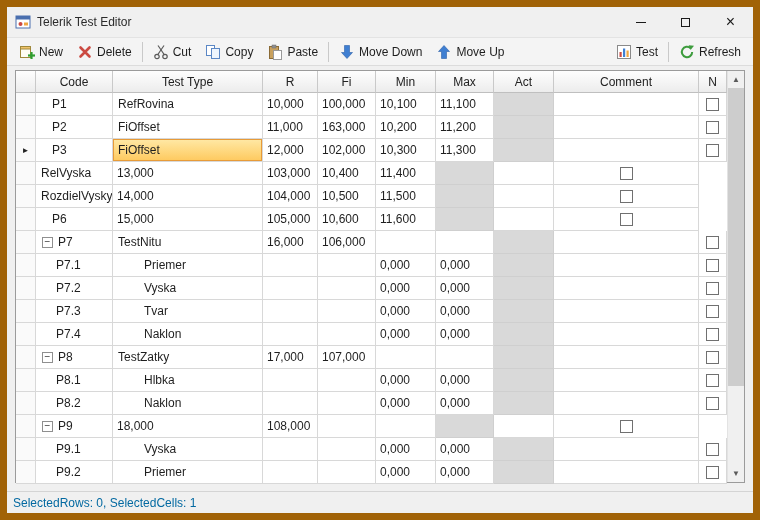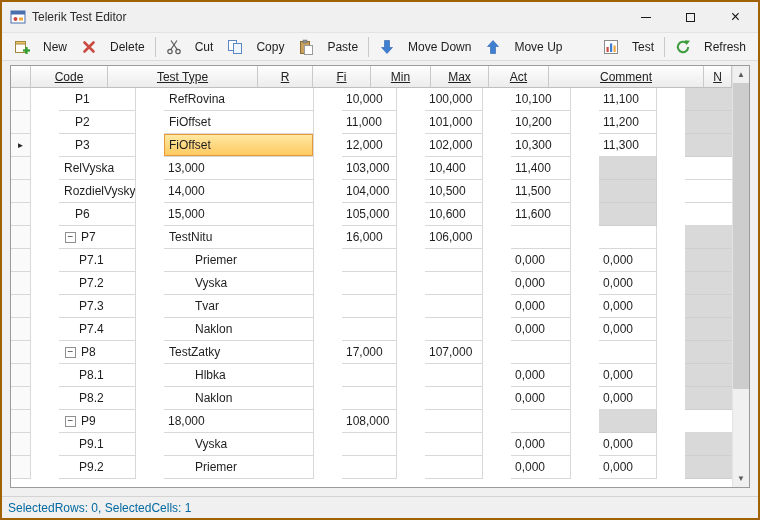--- a/index.html
+++ b/index.html
@@ -5,21 +5,21 @@
   * { box-sizing: border-box; }
   html, body { margin: 0; padding: 0; }
   body {
     width: 760px; height: 520px;
     font-family: "Liberation Sans", sans-serif;
     font-size: 12px; color: #1e1e1e; background: #e8e8e8;
     overflow: hidden;
   }
   .window {
     width: 760px; height: 520px;
-    border: 2px solid #a16207; background: #f0f0f0;
+    border: 7px solid #a16207; background: #f0f0f0;
     display: flex; flex-direction: column;
   }
 
   
   .titlebar { height: 30px; flex-shrink: 0; display: flex; align-items: center; padding-left: 8px; background: #f0f0f0; }
   .app-icon { width: 16px; height: 16px; margin-right: 6px; flex-shrink: 0; display: flex; }
   .app-icon svg { width: 16px; height: 16px; }
   .title-text { flex: 1; font-size: 12px; color: #2b2b2b; white-space: nowrap; overflow: hidden; }
   .caption-buttons { display: flex; align-self: stretch; }
   .cap-btn { width: 45px; display: flex; align-items: center; justify-content: center; color: #1a1a1a; }
@@ -27,45 +27,45 @@
   .max-glyph { width: 9px; height: 9px; border: 1px solid #1a1a1a; display: block; }
   .close-glyph { font-size: 16px; line-height: 1; }
 
   
   .toolbar {
     height: 29px; flex-shrink: 0; display: flex; align-items: center;
     background: #f4f4f4; border-top: 1px solid #e3e3e3; border-bottom: 1px solid #dcdcdc;
     padding: 0 5px;
   }
   .tbtn {
-    display: flex; align-items: center; gap: 13px; height: 24px; padding: 0 6px;
+    display: flex; align-items: center; gap: 4px; height: 24px; padding: 0 6px;
     background: transparent; border: 1px solid transparent; font: inherit; color: #1e1e1e;
   }
   .ticon { width: 16px; height: 16px; display: flex; flex-shrink: 0; }
   .ticon svg { width: 16px; height: 16px; }
   .tsep { width: 1px; height: 20px; background: #c9c9c9; margin: 0 3px; flex-shrink: 0; }
   .toolbar-right { margin-left: auto; display: flex; align-items: center; }
 
   
   .content { flex: 1; display: flex; padding: 4px 8px 8px; min-height: 0; }
   .grid-box { flex: 1; border: 1px solid #9b9b9b; background: #fff; display: flex; min-width: 0; }
   .grid-main { flex: 1; display: flex; flex-direction: column; min-width: 0; }
   .grid-header, .grid-row {
     display: grid;
     grid-template-columns: 20px 77px 150px 55px 58px 60px 58px 60px 1fr 28px;
   }
   .grid-header { height: 22px; flex-shrink: 0; }
   .hcell {
     border-right: 1px solid #c9c9c9; border-bottom: 1px solid #bfbfbf;
     background: linear-gradient(#fefefe, #ececec);
     display: flex; align-items: center; justify-content: center;
-    color: #222; overflow: hidden; white-space: nowrap; text-decoration: underline;
+    color: #222; overflow: hidden; white-space: nowrap;
   }
   .grid-body { flex-shrink: 0; }
-  .grid-row { height: 23px; gap: 28px; }
+  .grid-row { height: 23px; }
   .cell {
     border-right: 1px solid #d8d8d8; border-bottom: 1px solid #d8d8d8;
     background: #fff; display: flex; align-items: center;
     padding: 0 4px; overflow: hidden; white-space: nowrap;
   }
   .ind-cell { background: #fafafa; justify-content: center; padding: 0; }
   .row-marker { font-size: 8px; color: #222; }
   .code-cell { padding-left: 16px; }
   .code-cell.group { padding-left: 6px; }
   .code-cell.child { padding-left: 20px; }
@@ -251,21 +251,21 @@
                 <span class="checkbox"></span>
               </div>
             </div>
             <div class="grid-row">
               <div class="cell ind-cell"></div>
               <div class="cell code-cell">
                 <span>P2</span>
               </div>
               <div class="cell type-cell">FiOffset</div>
               <div class="cell num-cell">11,000</div>
-              <div class="cell num-cell">101,000</div>
+              <div class="cell num-cell">163,000</div>
               <div class="cell num-cell">10,200</div>
               <div class="cell num-cell">11,200</div>
               <div class="cell act-cell"></div>
               <div class="cell comment-cell"></div>
               <div class="cell n-cell">
                 <span class="checkbox"></span>
               </div>
             </div>
             <div class="grid-row">
               <div class="cell ind-cell">

